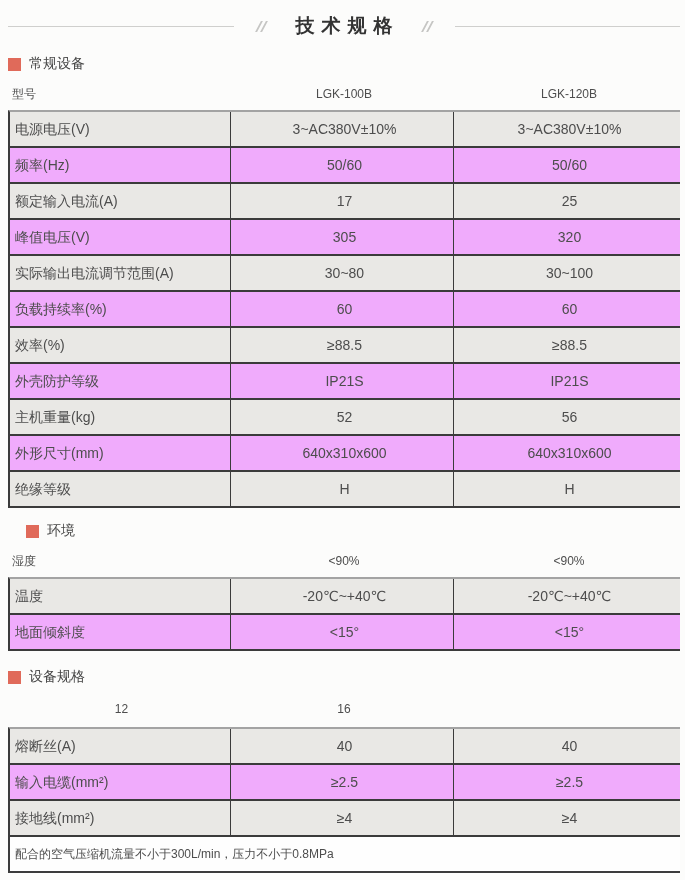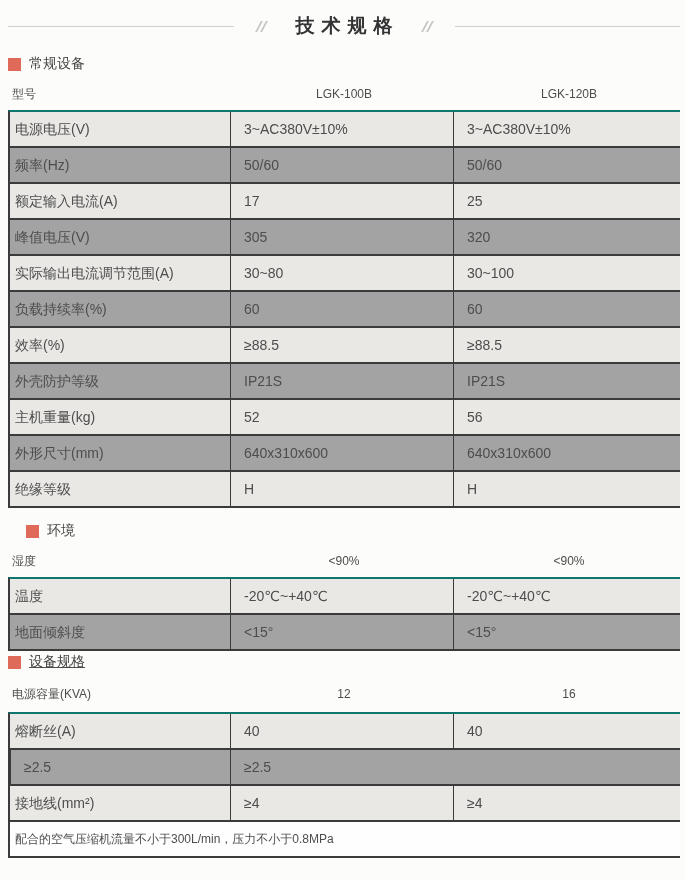--- a/index.html
+++ b/index.html
@@ -16,36 +16,36 @@
   .title-bar { display:flex; align-items:center; margin:12px 0 0; height:28px;gap:16px; }
   .title-line { flex:1; height:1px; background:#cfcfcd; }
   .slashes { display:inline-flex; gap:3px; transform:skewX(-28deg); margin:0 8px; }
   .slashes i { display:block; width:2px; height:11px; background:#c6c6c4; }
   .title-text { font-size:19px; font-weight:bold; color:#333; letter-spacing:7px; padding-left:7px; }
 
   
   .section-head { display:flex; align-items:center; height:16px; }
   .section-head.h1 { margin-top:16px; }
   .section-head.h2 { margin-top:15px;padding-left:18px; }
-  .section-head.h3 { margin-top:3px;text-decoration:underline; }
+  .section-head.h3 { margin-top:18px; }
   .section-square { width:13px; height:13px; margin-right:8px; background:#e06a5a; flex:0 0 auto; }
   .section-title { font-size:14px; color:#464646; }
 
   
   .lead-row { display:grid; grid-template-columns:222px 223px 1fr; margin:8px 0 2px; }
   .lead-row.l3 { margin-top:10px; margin-bottom:4px; }
   .lead-row > div { padding:5px 4px; font-size:12px; line-height:18px; color:#4d4d4d; }
   .lead-row > div.val { padding-left:9px;text-align:center; }
 
   
-  .spec-table { border-top:2px solid #0f766e; border-left:2px solid #3b3b3b; background:#a3a3a3; }
+  .spec-table { border-top:2px solid #a3a3a3; border-left:2px solid #3b3b3b; background:#f0abfc; }
   .spec-row { display:grid; grid-template-columns:220px 223px 1fr; border-bottom:2px solid #3b3b3b; }
   .spec-row:nth-child(odd) { background:#e9e8e5; }
   .spec-row > div { padding:8px 8px 8px 5px; font-size:14px; line-height:18px; color:#4d4d4d; }
-  .spec-row > div.val { border-left:1.5px solid #3b3b3b; padding-left:13px; }
+  .spec-row > div.val { border-left:1.5px solid #3b3b3b; padding-left:13px;text-align:center; }
   .note-row { border-bottom:2px solid #3b3b3b; background:#fefefe; }
   .note-row > div { padding:8px 8px 8px 5px; font-size:12px; line-height:18px; color:#4d4d4d; }
 </style>
 </head>
 <body>
 
 <div class="page">
   <div class="content">
 
     <div class="title-bar">
@@ -154,32 +154,32 @@
         <div class="val">&lt;15°</div>
       </div>
     </div>
 
     <div class="section-head h3">
       <span class="section-square"></span>
       <span class="section-title">设备规格</span>
     </div>
 
     <div class="lead-row l3">
-      <div>电源容量(KVA)</div>
       <div class="val">12</div>
       <div class="val">16</div>
     </div>
 
     <div class="spec-table">
       <div class="spec-row">
         <div>熔断丝(A)</div>
         <div class="val">40</div>
         <div class="val">40</div>
       </div>
       <div class="spec-row">
+        <div>输入电缆(mm²)</div>
         <div class="val">≥2.5</div>
         <div class="val">≥2.5</div>
       </div>
       <div class="spec-row">
         <div>接地线(mm²)</div>
         <div class="val">≥4</div>
         <div class="val">≥4</div>
       </div>
       <div class="note-row">
         <div>配合的空气压缩机流量不小于300L/min，压力不小于0.8MPa</div>

